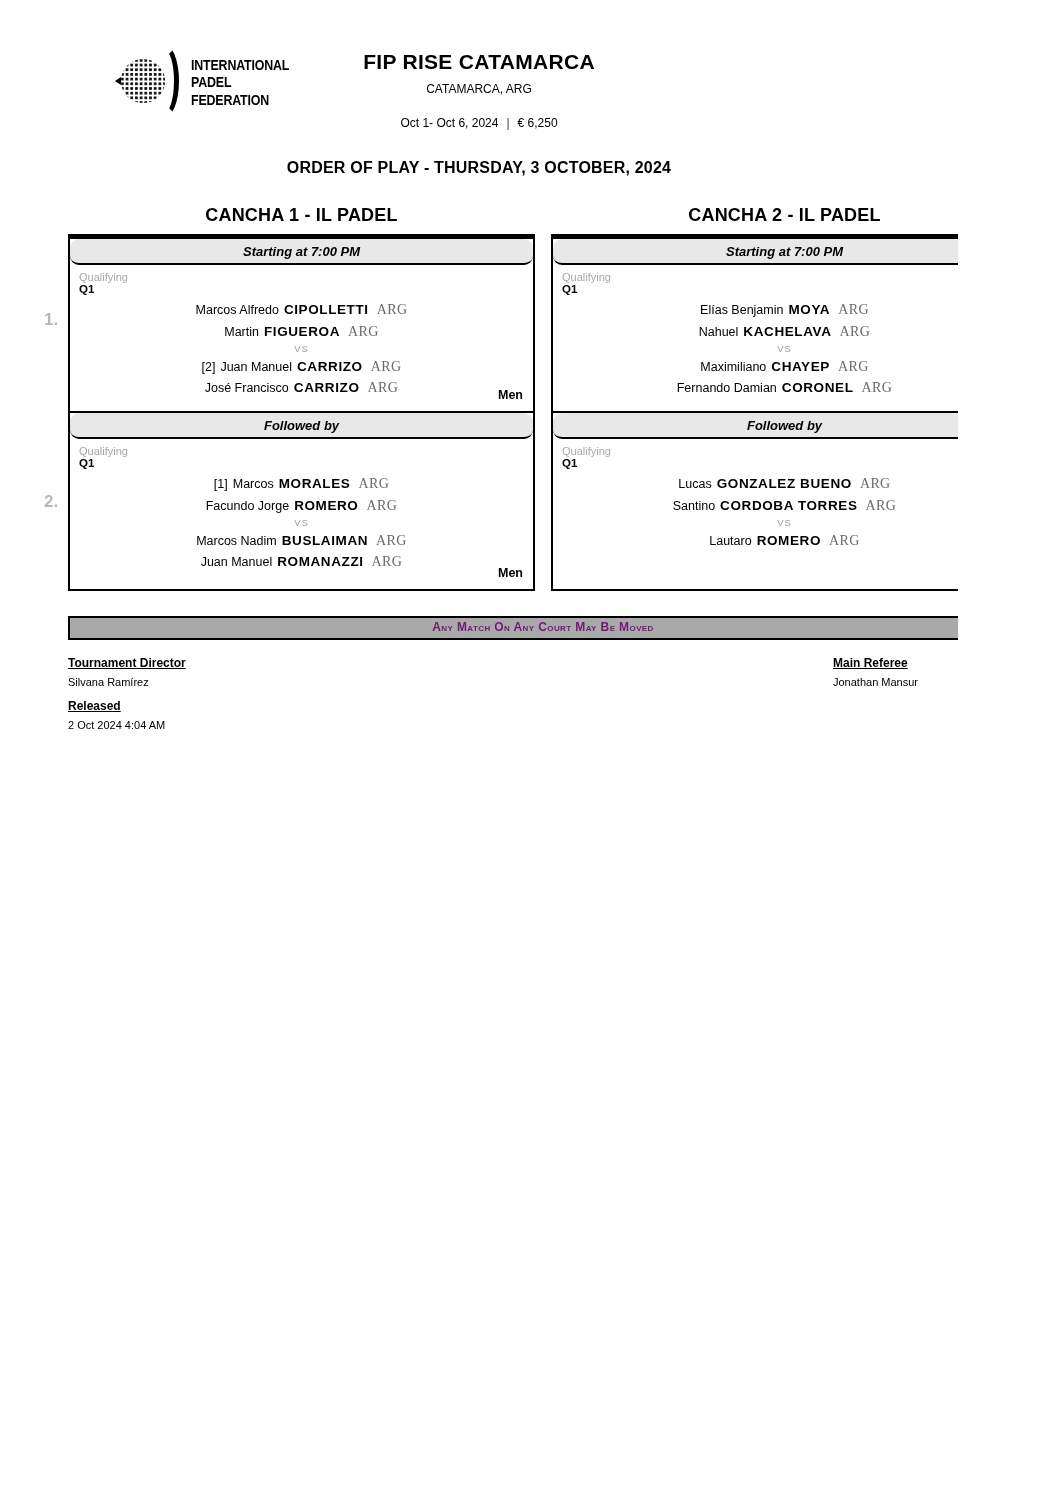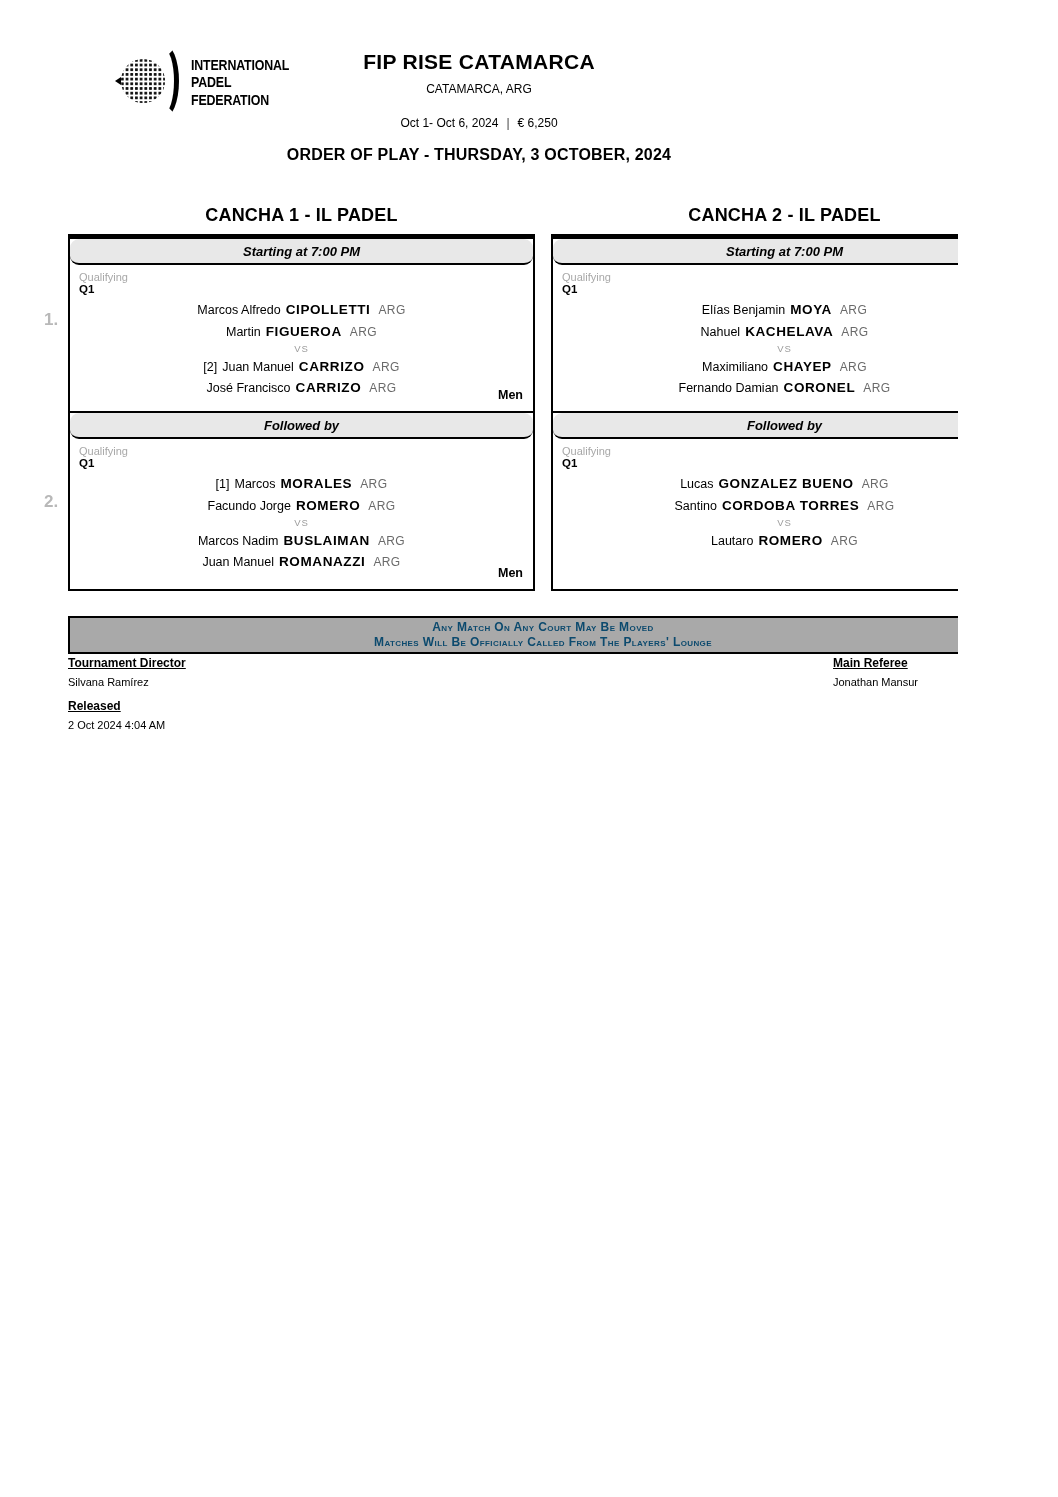--- a/index.html
+++ b/index.html
@@ -42,21 +42,21 @@
   }
 
   
   .event-header { position: absolute; left: 0; top: 50px; width: 100%; text-align: center; }
   .event-title { font-size: 21px; font-weight: bold; letter-spacing: 0.3px; }
   .event-location { font-size: 12px; margin-top: 8px; }
   .event-dates { font-size: 12px; margin-top: 20px; }
   .event-dates .sep { padding: 0 8px; color: #444; }
 
   .oop-title {
-    position: absolute; left: 0; top: 146px; width: 100%;
+    position: absolute; left: 0; top: 159px; width: 100%;
     text-align: center; font-size: 16px; font-weight: bold; letter-spacing: 0.2px;
   }
 
   
   .courts { position: absolute; left: 68px; top: 205px; width: 950px; display: flex; gap: 16px; }
   .court { flex: 1 1 0; }
   .court-name { text-align: center; font-size: 18px; font-weight: bold; margin-bottom: 8px; letter-spacing: 0.2px; }
   .court-table { border: 2px solid #000; border-top: 5px solid #000; }
   .band {
     background: #e8e8e8; height: 26px; line-height: 26px;
@@ -67,40 +67,40 @@
   .band + .match-cell { border-bottom: 2px solid #000; }
   .match-cell { position: relative; height: 148px; background: #fff; }
   .match-cell.last { height: 150px; border-bottom: none; }
   .cell-top { display: flex; justify-content: space-between; padding: 6px 9px 0 9px; flex-direction: column; }
   .round-label { color: #a8a8a8; font-size: 11px; }
   .round-code { font-size: 11.5px; font-weight: bold; }
   .players { text-align: center; margin-top: 6px; }
   .player-line { font-size: 12.5px; line-height: 17px; margin: 3.5px 0; }
   .player-line .seed:not(:empty) { margin-right: 5px; }
   .player-line .last { font-weight: bold; font-size: 13.5px; letter-spacing: 0.6px; margin-left: 5px; }
-  .player-line .nation { font-size: 12px; color: #6a6a6a; margin-left: 8px; letter-spacing: 0.4px; }
+  .player-line .nation { font-size: 14px; color: #6a6a6a; margin-left: 8px; letter-spacing: 0.4px; font-family: Liberation Serif, serif; }
   .vs { font-size: 9.5px; line-height: 10px; color: #9c9c9c; letter-spacing: 1px; }
   .category { position: absolute; right: 10px; bottom: 9px; font-size: 12.5px; font-weight: bold; margin-left: 12px; }
 
   .row-num {
     position: absolute; left: 44px; color: #b8b8b8;
     font-size: 17px; font-weight: bold;
   }
   .row-num.n1 { top: 310px; }
   .row-num.n2 { top: 492px; }
 
   
   .notice {
     position: absolute; left: 68px; top: 616px; width: 950px;
     background: #a9a9a9; border: 2px solid #000;
     text-align: center; padding: 2px 0 3px 0;
   }
   .notice-line {
     font-size: 12px; font-weight: bold; line-height: 14.5px;
-    font-variant: small-caps; letter-spacing: 0.4px; color: #0c4a6e;
+    font-variant: small-caps; letter-spacing: 0.4px; color: #701a75;
   }
 
   
   .footer-left { position: absolute; left: 68px; top: 656px; }
   .footer-right { position: absolute; right: 40px; top: 656px; }
   .f-heading { font-size: 12px; font-weight: bold; text-decoration: underline; margin: 0 0 6px 0; }
   .f-value { font-size: 11px; margin: 0 0 11px 0; }
 </style>
 </head>
 <body>
@@ -238,21 +238,20 @@
           </div>
           <div class="category">Men</div>
         </div>
 
       </div>
     </div>
   </div>
 
   <div class="notice">
     <div class="notice-line">Any Match On Any Court May Be Moved</div>
-    <div class="notice-line">Matches Will Be Officially Called From The Players' Lounge</div>
   </div>
 
   <div class="footer-left">
     <div class="f-heading">Tournament Director</div>
     <div class="f-value">Silvana Ramírez</div>
     <div class="f-heading">Released</div>
     <div class="f-value">2 Oct 2024  4:04 AM</div>
   </div>
   <div class="footer-right">
     <div class="f-heading">Main Referee</div>

